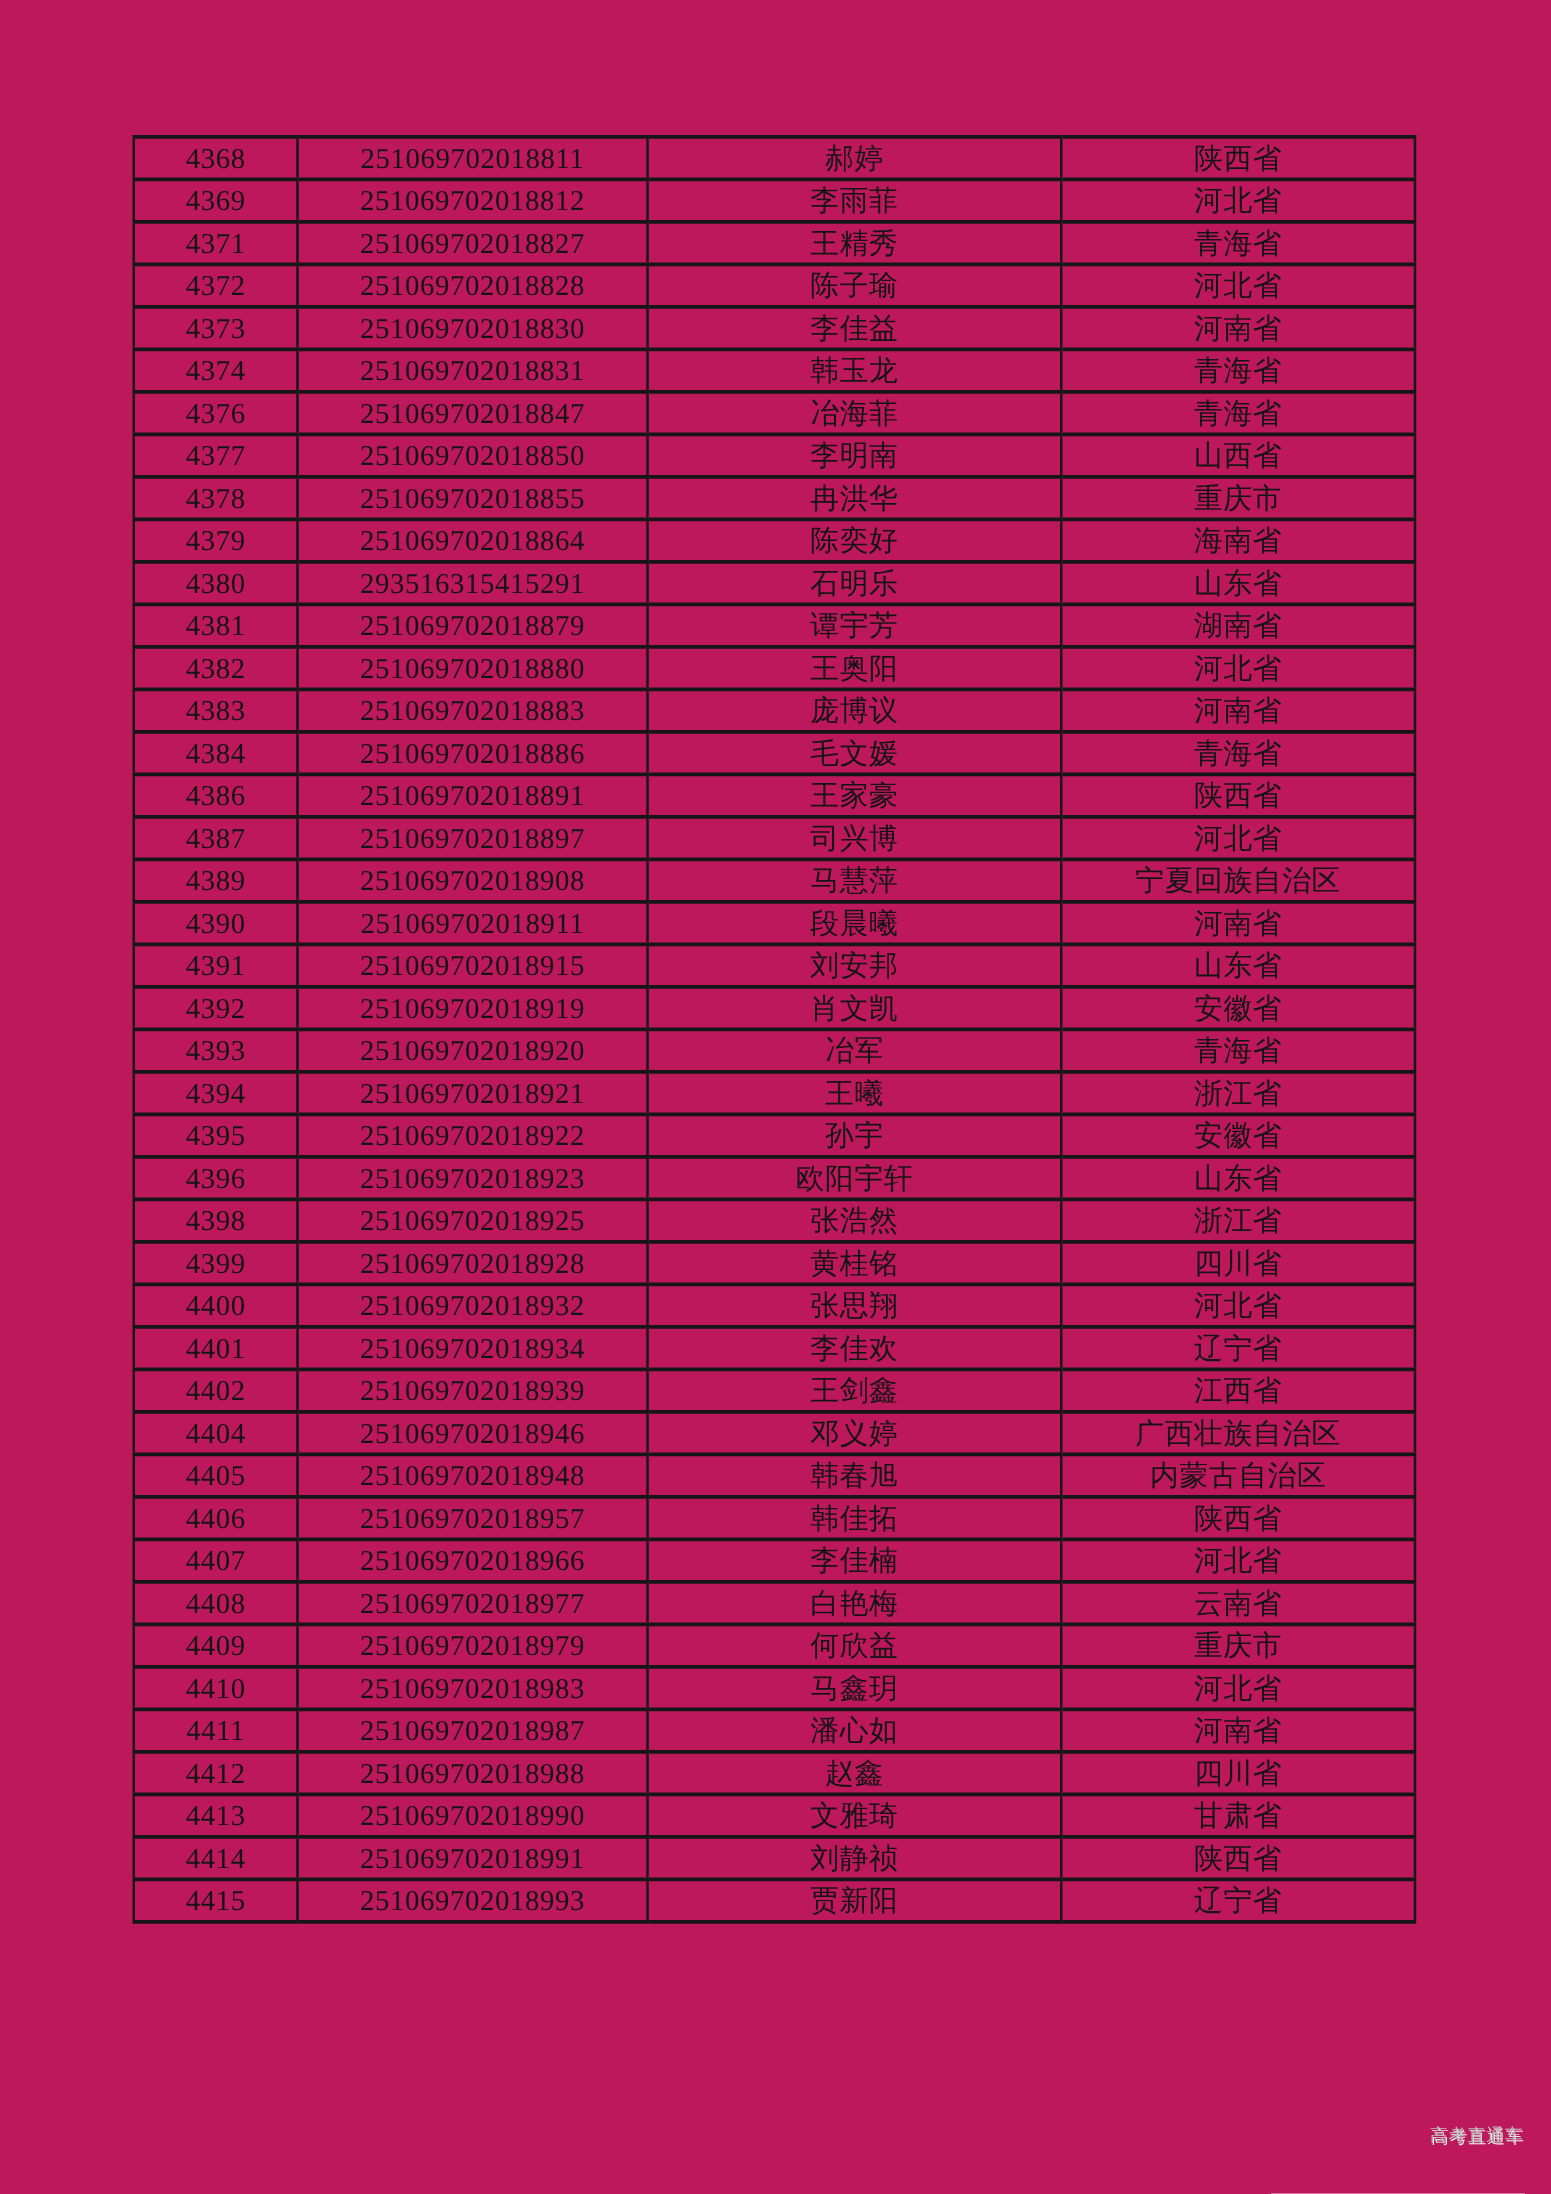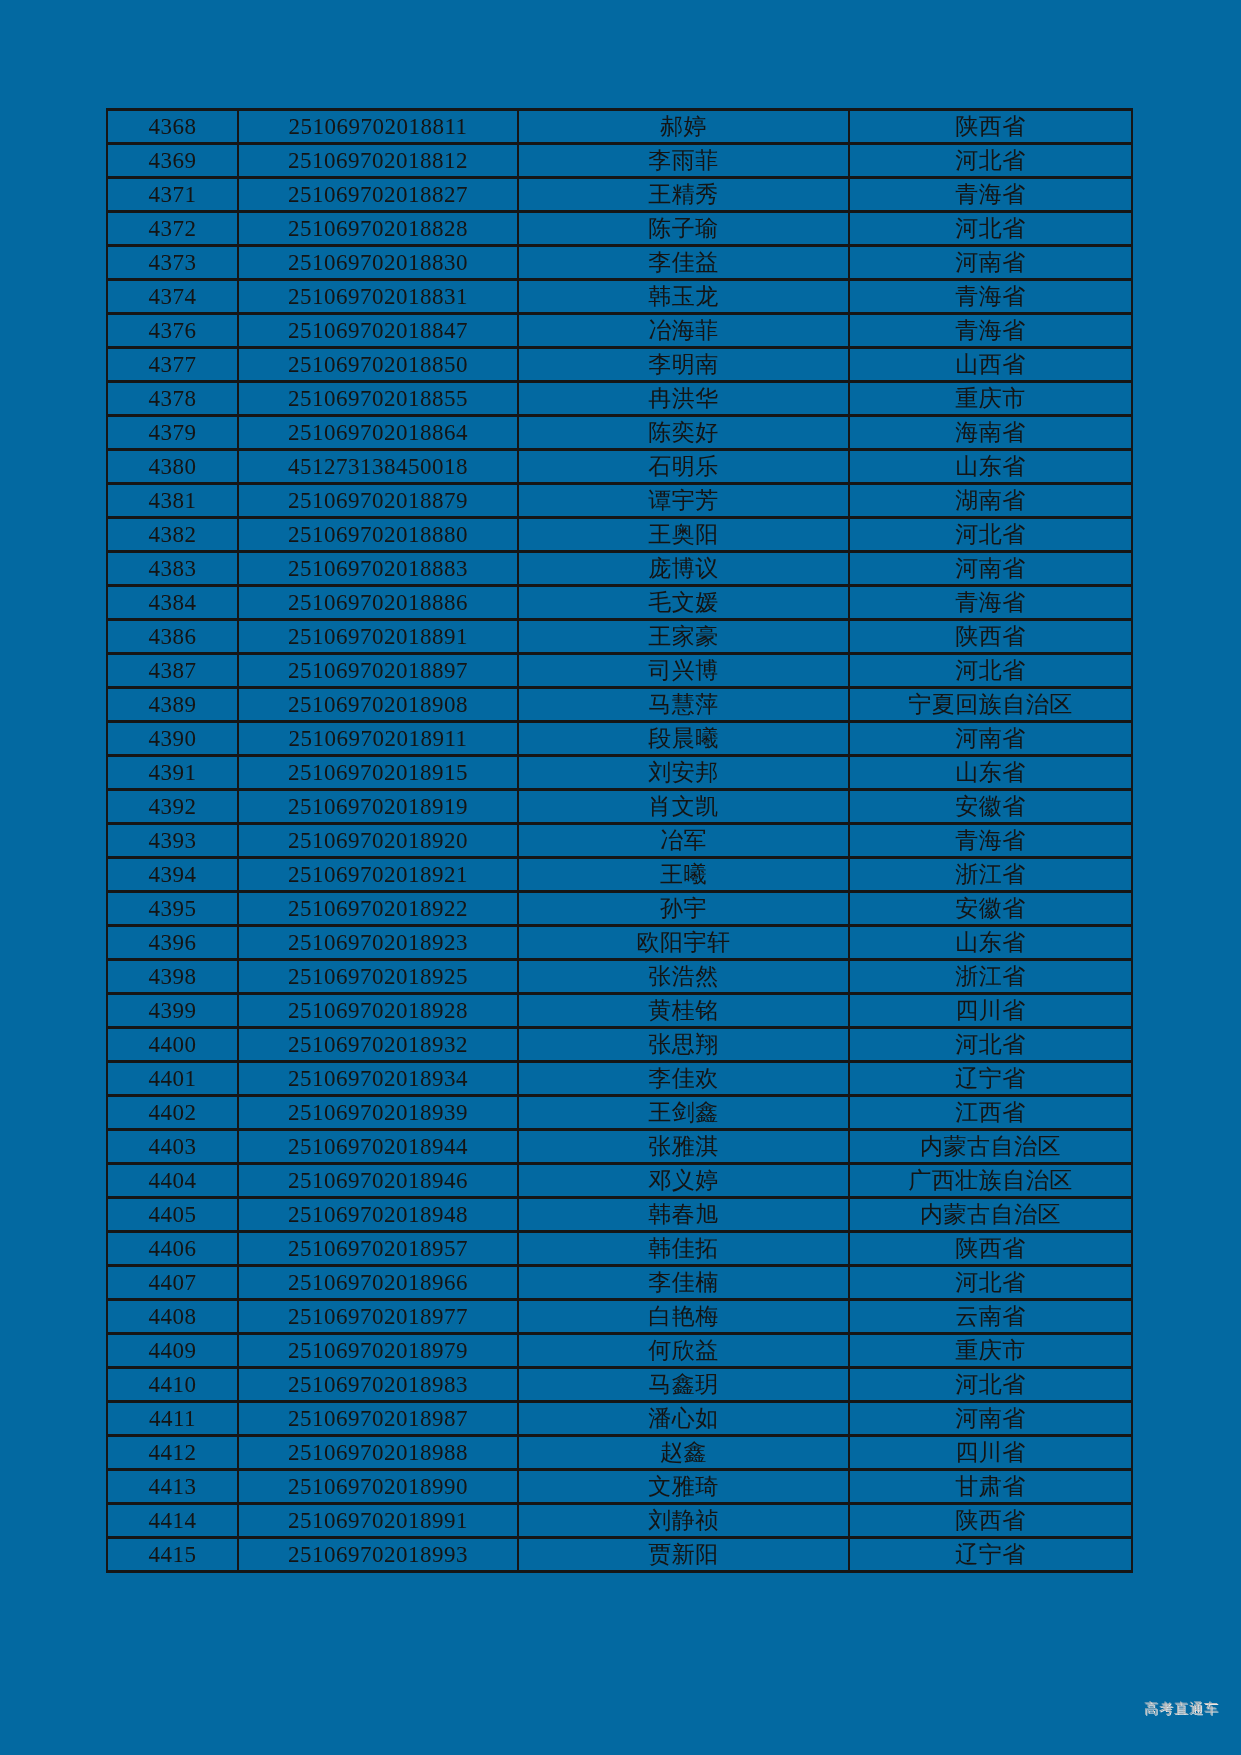--- a/index.html
+++ b/index.html
@@ -5,21 +5,21 @@
   html, body {
     margin: 0;
     padding: 0;
     background: #ffffff;
     font-family: "Liberation Serif", "DejaVu Serif", serif;
   }
   .page {
     position: relative;
     width: 1241px;
     height: 1755px;
-    background: #0369a1;
+    background: #be185d;
     overflow: hidden;
   }
   table.roster {
     position: absolute;
     left: 106px;
     top: 108px;
     width: 1025px;
     border-collapse: collapse;
     table-layout: fixed;
   }
@@ -116,21 +116,21 @@
           <td>重庆市</td>
         </tr>
         <tr>
           <td>4379</td>
           <td>251069702018864</td>
           <td>陈奕好</td>
           <td>海南省</td>
         </tr>
         <tr>
           <td>4380</td>
-          <td>451273138450018</td>
+          <td>293516315415291</td>
           <td>石明乐</td>
           <td>山东省</td>
         </tr>
         <tr>
           <td>4381</td>
           <td>251069702018879</td>
           <td>谭宇芳</td>
           <td>湖南省</td>
         </tr>
         <tr>
@@ -235,26 +235,20 @@
           <td>李佳欢</td>
           <td>辽宁省</td>
         </tr>
         <tr>
           <td>4402</td>
           <td>251069702018939</td>
           <td>王剑鑫</td>
           <td>江西省</td>
         </tr>
         <tr>
-          <td>4403</td>
-          <td>251069702018944</td>
-          <td>张雅淇</td>
-          <td>内蒙古自治区</td>
-        </tr>
-        <tr>
           <td>4404</td>
           <td>251069702018946</td>
           <td>邓义婷</td>
           <td>广西壮族自治区</td>
         </tr>
         <tr>
           <td>4405</td>
           <td>251069702018948</td>
           <td>韩春旭</td>
           <td>内蒙古自治区</td>

